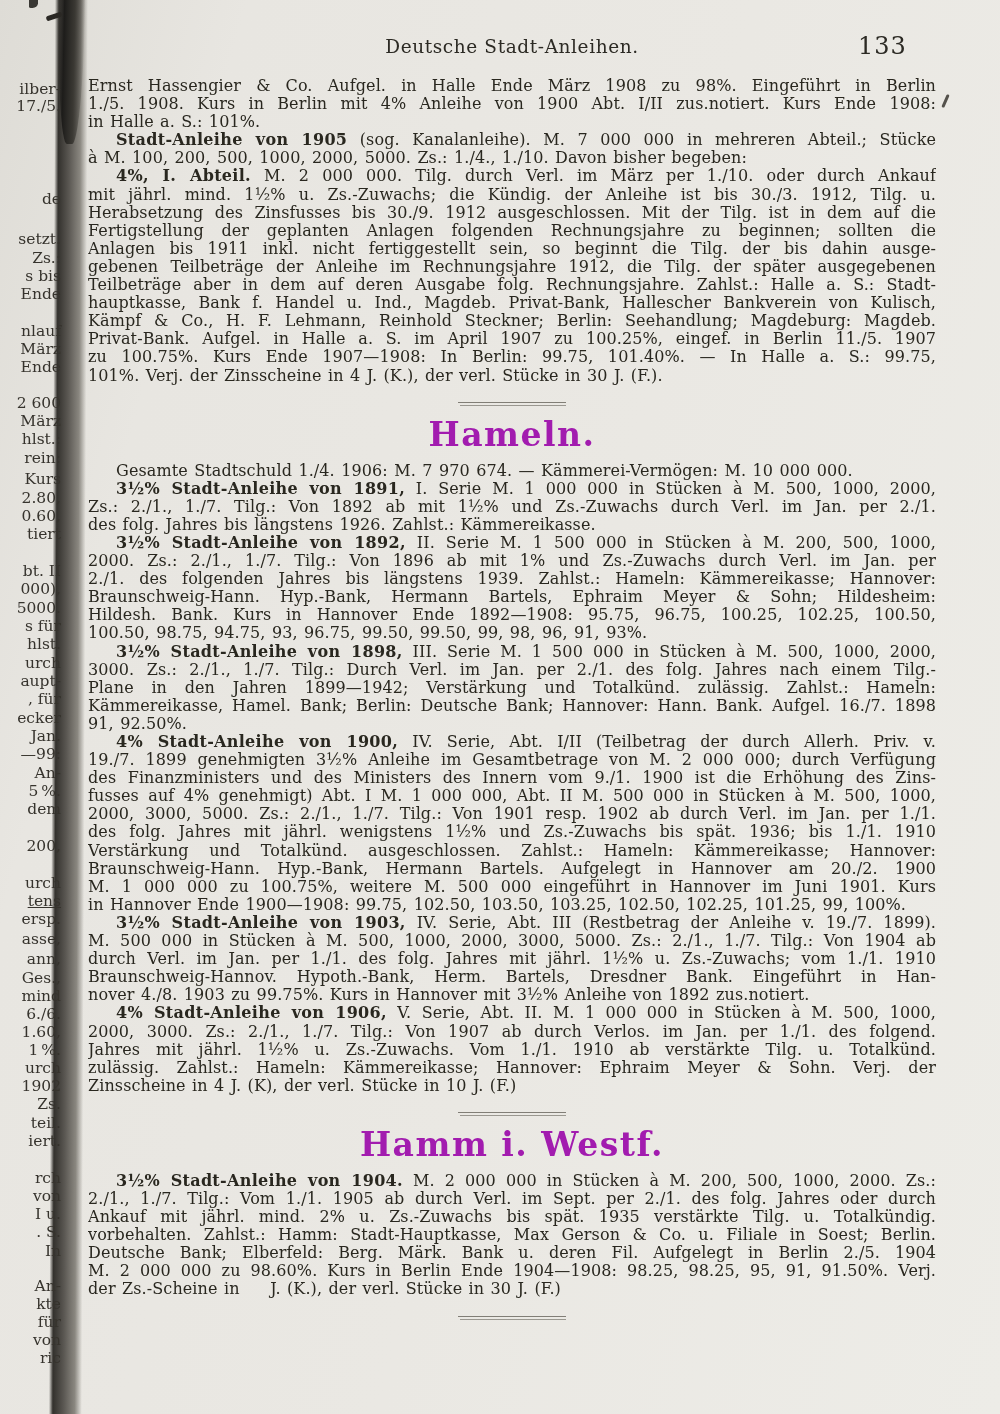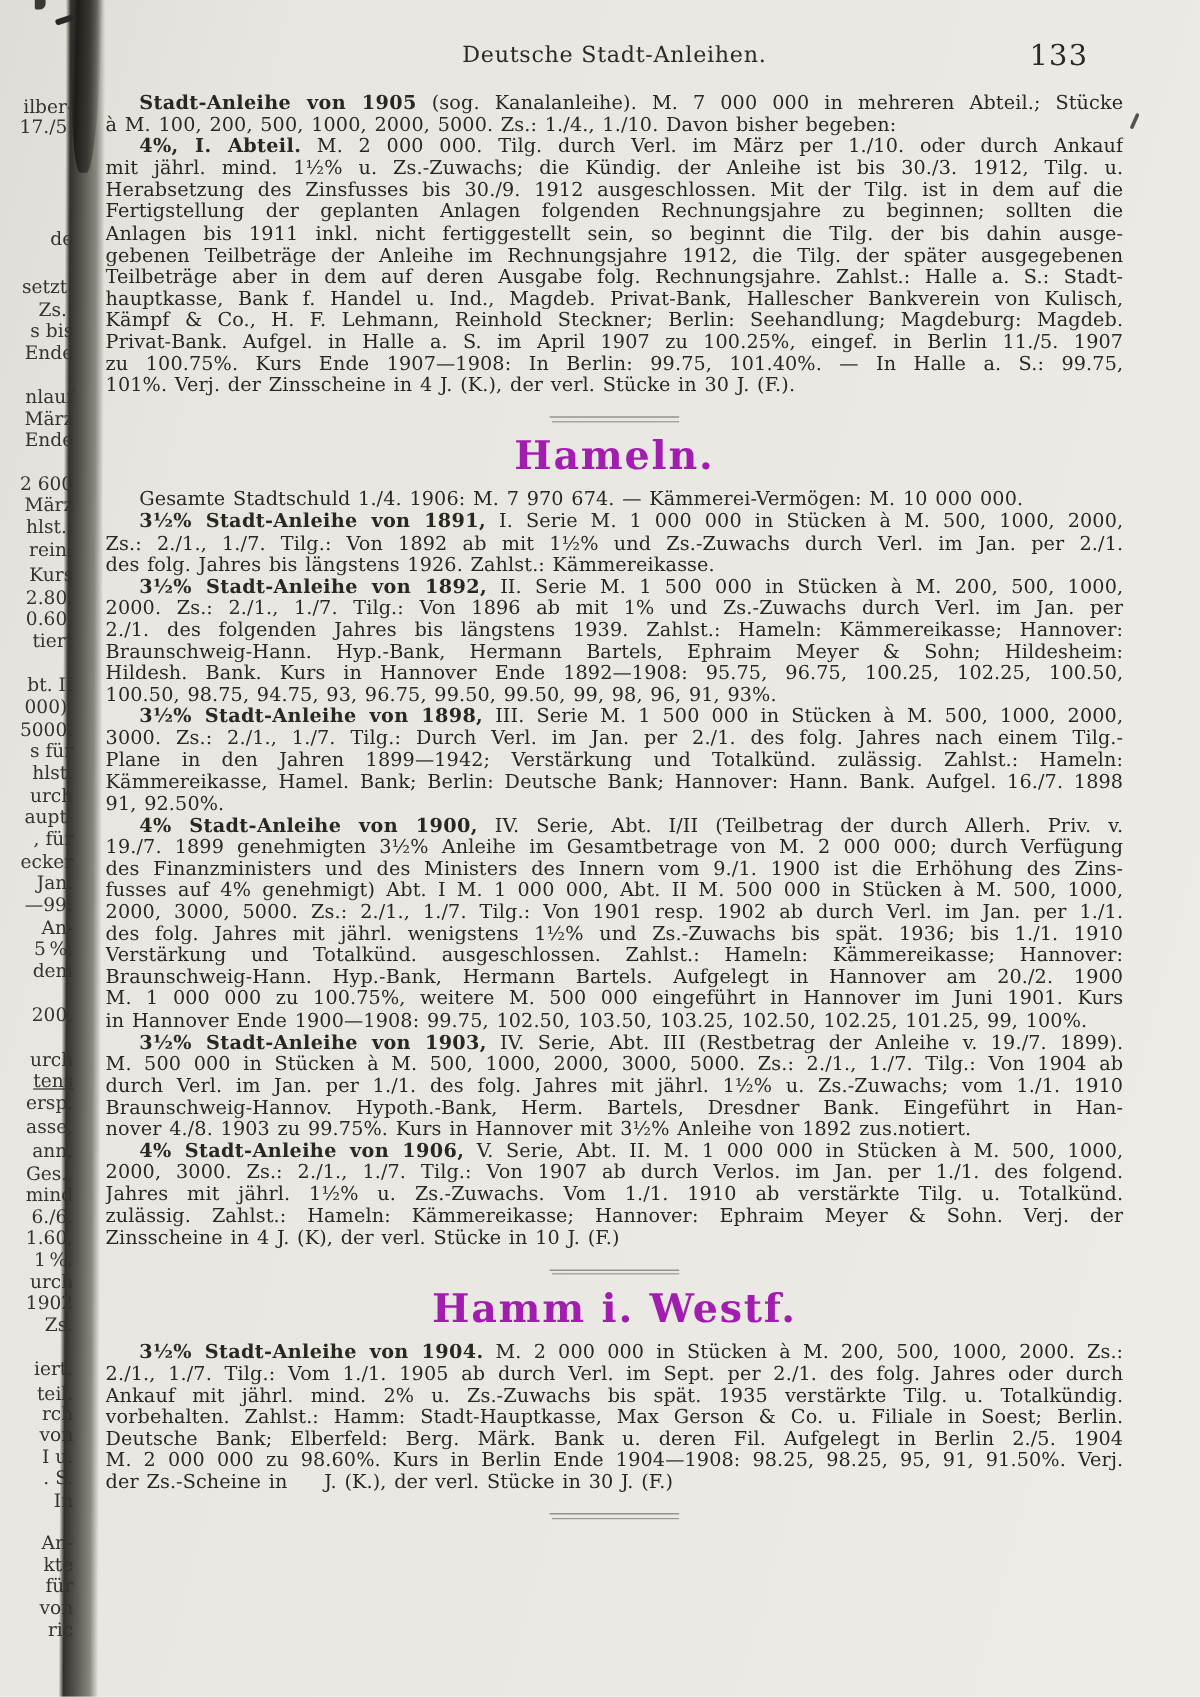--- a/index.html
+++ b/index.html
@@ -100,36 +100,41 @@
       <div class="margin-note" style="top: 931px;">asse,</div>
       <div class="margin-note" style="top: 951px;">ann,</div>
       <div class="margin-note" style="top: 970px;">Ges.,</div>
       <div class="margin-note" style="top: 988px;">mind</div>
       <div class="margin-note" style="top: 1006px;">6./6.</div>
       <div class="margin-note" style="top: 1024px;">1.60,</div>
       <div class="margin-note" style="top: 1042px;">1 %.</div>
       <div class="margin-note" style="top: 1060px;">urch</div>
       <div class="margin-note" style="top: 1078px;">1902</div>
       <div class="margin-note" style="top: 1096px;">Zs.</div>
-      <div class="margin-note" style="top: 1154px;">teil.</div>
+      <div class="margin-note" style="top: 1115px;">teil.</div>
       <div class="margin-note" style="top: 1133px;">iert.</div>
       <div class="margin-note" style="top: 1170px;">rch</div>
       <div class="margin-note" style="top: 1188px;">von</div>
       <div class="margin-note" style="top: 1206px;">I u.</div>
       <div class="margin-note" style="top: 1224px;">. S.</div>
       <div class="margin-note" style="top: 1243px;">In</div>
       <div class="margin-note" style="top: 1278px;">An-</div>
       <div class="margin-note" style="top: 1296px;">kte</div>
       <div class="margin-note" style="top: 1314px;">für</div>
       <div class="margin-note" style="top: 1332px;">von</div>
       <div class="margin-note" style="top: 1350px;">ric</div>
     </div>
 
   <div class="main">
       <div class="para">
+        <div class="line">Ernst Hassengier &amp; Co.  Aufgel. in Halle Ende März 1908 zu 98%.  Eingeführt in Berlin</div>
+        <div class="line">1./5. 1908.  Kurs in Berlin mit 4% Anleihe von 1900 Abt. I/II zus.notiert.  Kurs Ende 1908:</div>
+        <div class="line last">in Halle a. S.: 101%.</div>
+      </div>
+      <div class="para">
         <div class="line indent"><b>Stadt-Anleihe von 1905</b> (sog. Kanalanleihe).  M. 7 000 000 in mehreren Abteil.; Stücke</div>
         <div class="line last">à M. 100, 200, 500, 1000, 2000, 5000.  Zs.: 1./4., 1./10.  Davon bisher begeben:</div>
       </div>
       <div class="para">
         <div class="line indent"><b>4%, I. Abteil.</b>  M. 2 000 000.  Tilg. durch Verl. im März per 1./10. oder durch Ankauf</div>
         <div class="line">mit jährl. mind. 1½% u. Zs.-Zuwachs; die Kündig. der Anleihe ist bis 30./3. 1912, Tilg. u.</div>
         <div class="line">Herabsetzung des Zinsfusses bis 30./9. 1912 ausgeschlossen.  Mit der Tilg. ist in dem auf die</div>
         <div class="line">Fertigstellung der geplanten Anlagen folgenden Rechnungsjahre zu beginnen; sollten die</div>
         <div class="line">Anlagen bis 1911 inkl. nicht fertiggestellt sein, so beginnt die Tilg. der bis dahin ausge-</div>
         <div class="line">gebenen Teilbeträge der Anleihe im Rechnungsjahre 1912, die Tilg. der später ausgegebenen</div>

